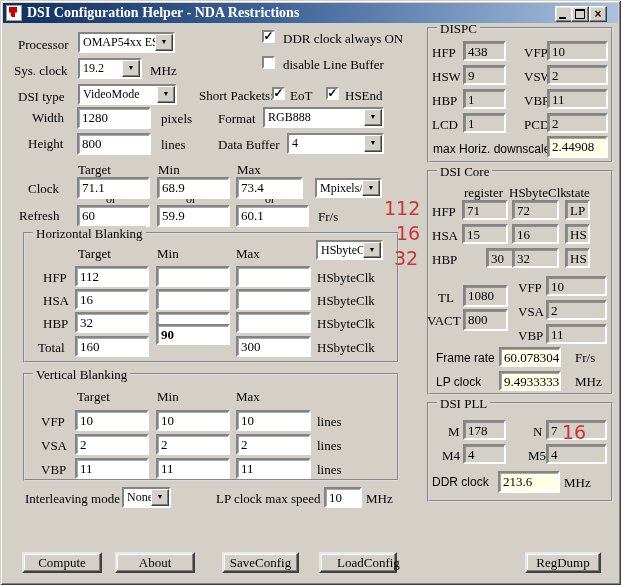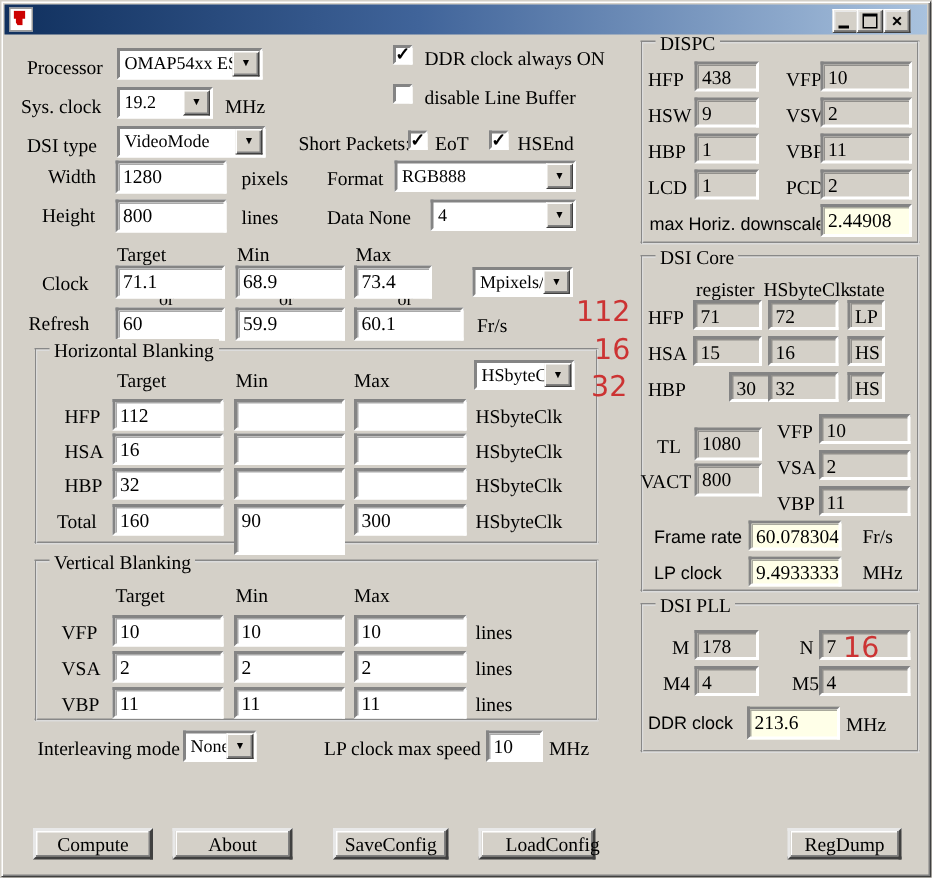--- a/index.html
+++ b/index.html
@@ -48,20 +48,21 @@
   .or span{display:block;margin-top:-7px;font:12px "Liberation Serif",serif;}
   .ann{position:absolute;font:19px "DejaVu Sans",sans-serif;color:#cc3333;z-index:10;white-space:nowrap;}
 </style>
 </head>
 <body>
 
 <div class="frame"></div>
 
 <div class="titlebar">
   <div class="ti-icon"></div>
+  <div class="title-text">DSI Configuration Helper - NDA Restrictions</div>
 </div>
 <div class="wbtn" style="left:555px;top:6px;">
     <span class="min-glyph"></span>
   </div>
 <div class="wbtn" style="left:571px;top:6px;">
     <span class="max-glyph"></span>
   </div>
 <div class="wbtn" style="left:589px;top:6px;">
     <span class="close-glyph">×</span>
   </div>
@@ -101,34 +102,34 @@
 <div class="lbl" style="left:161px;top:111px;">pixels</div>
 <div class="lbl" style="left:218px;top:111px;">Format</div>
 <div class="dd" style="left:263px;top:107px;width:121px;">
   <span class="dd-text">RGB888</span>
   <span class="dd-btn"></span>
 </div>
 
 <div class="lbl" style="left:28px;top:136px;">Height</div>
 <div class="field" style="left:77px;top:133px;width:74px;height:22px;">800</div>
 <div class="lbl" style="left:161px;top:137px;">lines</div>
-<div class="lbl" style="left:218px;top:137px;">Data None</div>
+<div class="lbl" style="left:218px;top:137px;">Data Buffer</div>
 <div class="dd" style="left:287px;top:133px;width:97px;">
   <span class="dd-text">4</span>
   <span class="dd-btn"></span>
 </div>
 
 <div class="lbl" style="left:78px;top:162px;">Target</div>
 <div class="lbl" style="left:158px;top:162px;">Min</div>
 <div class="lbl" style="left:237px;top:162px;">Max</div>
 
 <div class="lbl" style="left:28px;top:181px;">Clock</div>
 <div class="field" style="left:77px;top:177px;width:73px;height:22px;">71.1</div>
 <div class="field" style="left:157px;top:177px;width:73px;height:22px;">68.9</div>
-<div class="field" style="left:236px;top:177px;width:52px;height:22px;">73.4</div>
+<div class="field" style="left:236px;top:177px;width:67px;height:22px;">73.4</div>
 <div class="dd" style="left:315px;top:178px;width:67px;height:20px;">
   <span class="dd-text">Mpixels/s</span>
   <span class="dd-btn"></span>
 </div>
 
 <div class="or" style="left:106px;top:199px;width:16px;">
     <span>or</span>
   </div>
 <div class="or" style="left:186px;top:199px;width:16px;">
     <span>or</span>
@@ -166,21 +167,21 @@
 <div class="lbl" style="left:317px;top:293px;">HSbyteClk</div>
 
 <div class="lbl" style="left:43px;top:316px;">HBP</div>
 <div class="field" style="left:75px;top:312px;width:74px;height:21px;">32</div>
 <div class="field" style="left:156px;top:312px;width:74px;height:21px;"></div>
 <div class="field" style="left:236px;top:312px;width:75px;height:21px;"></div>
 <div class="lbl" style="left:317px;top:316px;">HSbyteClk</div>
 
 <div class="lbl" style="left:38px;top:340px;">Total</div>
 <div class="field" style="left:75px;top:336px;width:74px;height:21px;">160</div>
-<div class="field" style="left:156px;top:336px;width:74px;height:34px;">90</div>
+<div class="field" style="left:156px;top:324px;width:74px;height:21px;font-weight:bold;">90</div>
 <div class="field" style="left:236px;top:336px;width:75px;height:21px;">300</div>
 <div class="lbl" style="left:317px;top:340px;">HSbyteClk</div>
 
 <div class="grp" style="left:23px;top:373px;width:376px;height:108px;"></div>
 <div class="leg" style="left:33px;top:367px;">Vertical Blanking</div>
 <div class="lbl" style="left:77px;top:389px;">Target</div>
 <div class="lbl" style="left:157px;top:389px;">Min</div>
 <div class="lbl" style="left:236px;top:389px;">Max</div>
 
 <div class="lbl" style="left:41px;top:414px;">VFP</div>

